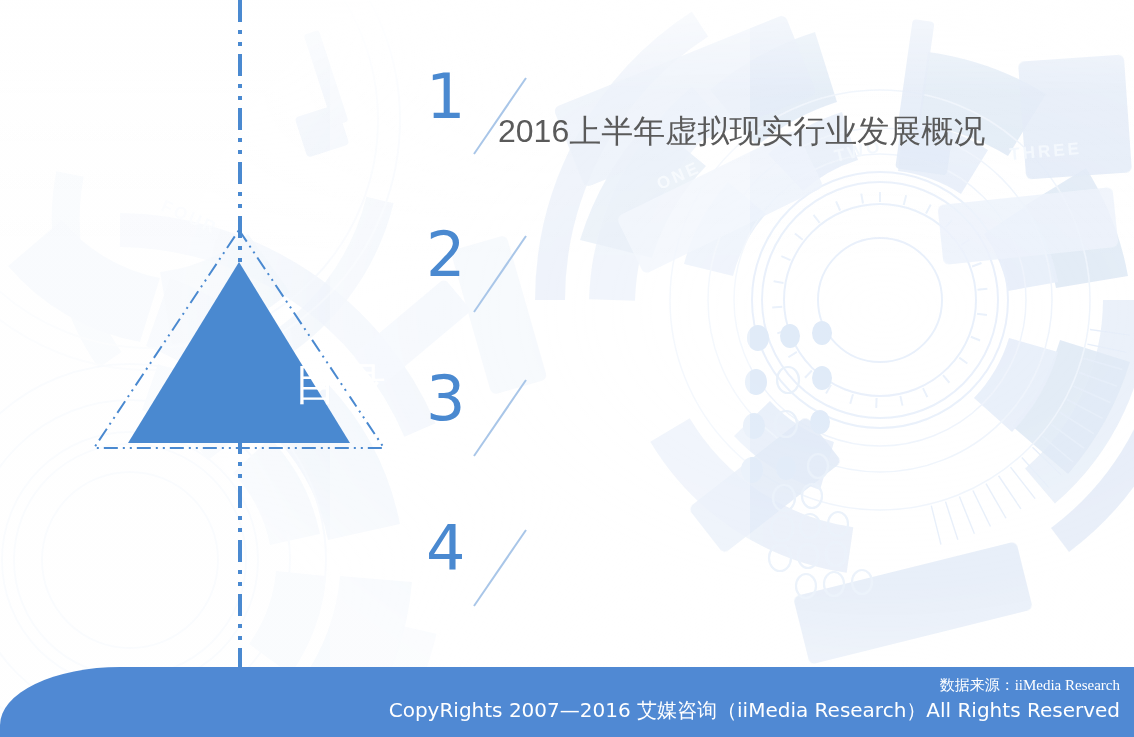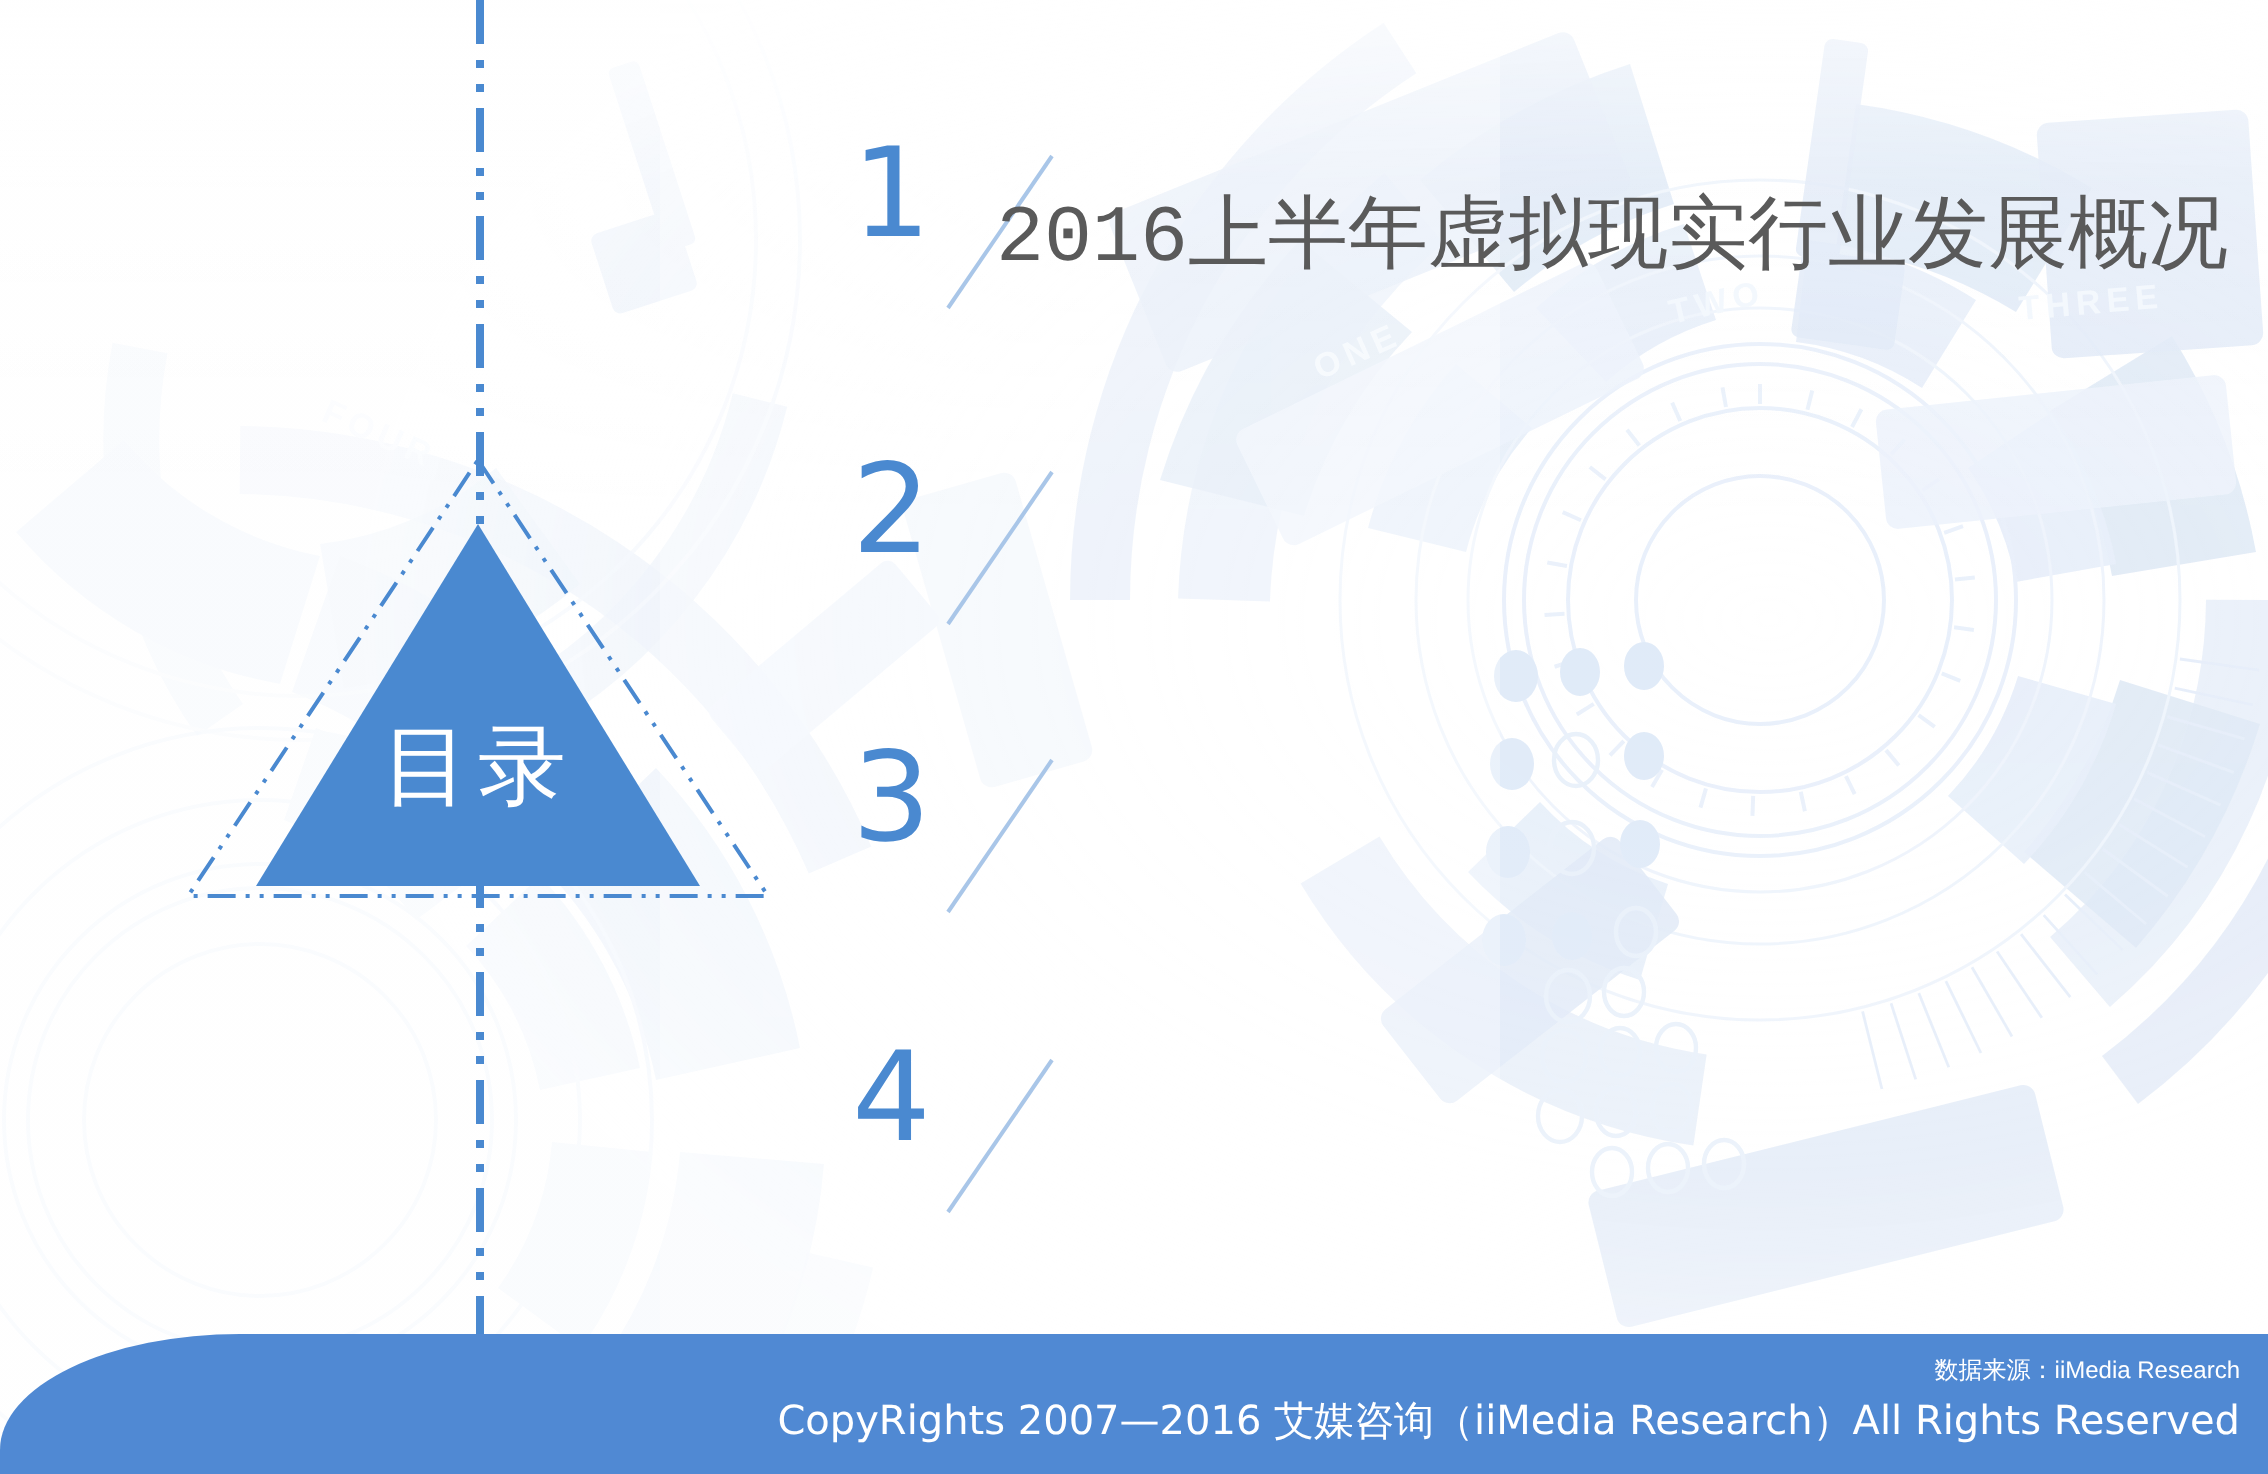--- a/index.html
+++ b/index.html
@@ -46,21 +46,21 @@
     left: 88px;
     top: 222px;
     width: 302px;
     height: 230px;
   }
   #triangle-label {
     position: absolute;
     left: 0;
     top: 140px;
     width: 302px;
-    text-align: center;
+    text-align: right;
     color: #ffffff;
     font-size: 44px;
     letter-spacing: 4px;
     line-height: 1;
     font-family: "DejaVu Sans", "Liberation Sans", sans-serif;
     user-select: none;
   }
 
   
   #agenda {
@@ -90,48 +90,48 @@
   .agenda-slash {
     position: absolute;
     left: 52px;
     top: 10px;
     width: 56px;
     height: 80px;
   }
   .agenda-text {
     position: absolute;
     left: 78px;
-    top: 36px;
-    font-size: 40px;
+    top: 46px;
+    font-size: 32px;
     line-height: 38px;
     color: #5a5a5a;
     white-space: nowrap;
-    font-family: Liberation Mono, monospace;
+    font-family: Liberation Sans, sans-serif;
     user-select: none;
   }
 
   
   #footer-bar {
     position: absolute;
     left: 0;
     top: 667px;
     width: 1134px;
     height: 70px;
     background: #5089d3;
     border-top-left-radius: 120px 58px;
   }
   #footer-source {
     position: absolute;
     right: 14px;
     top: 8px;
     color: #ffffff;
-    font-size: 12px;
+    font-size: 15px;
     line-height: 20px;
     white-space: nowrap;
-    font-family: Liberation Sans, sans-serif;
+    font-family: Liberation Serif, serif;
   }
   #footer-copyright {
     position: absolute;
     right: 14px;
     top: 32px;
     color: #ffffff;
     font-size: 20px;
     line-height: 22px;
     white-space: nowrap;
     font-family: "DejaVu Sans", "Liberation Sans", sans-serif;

